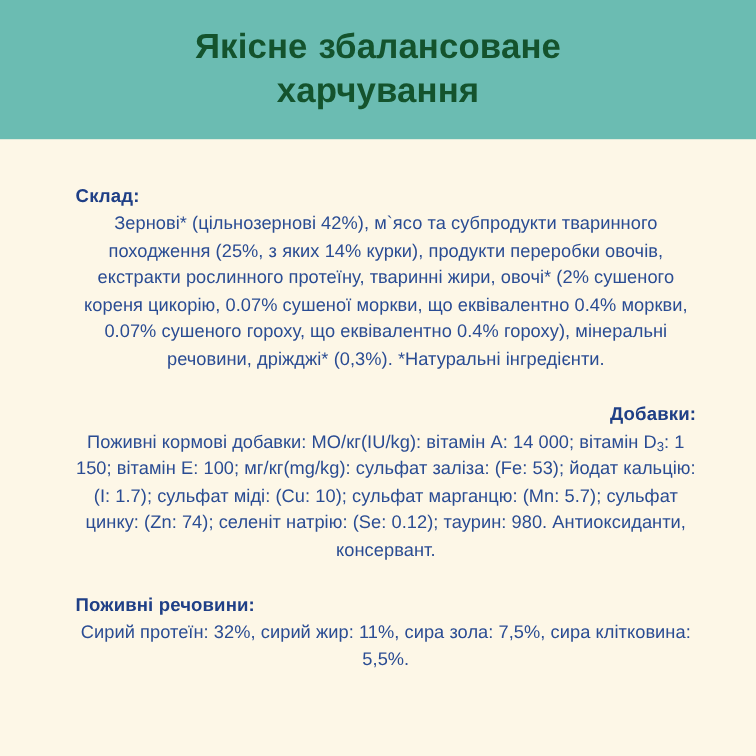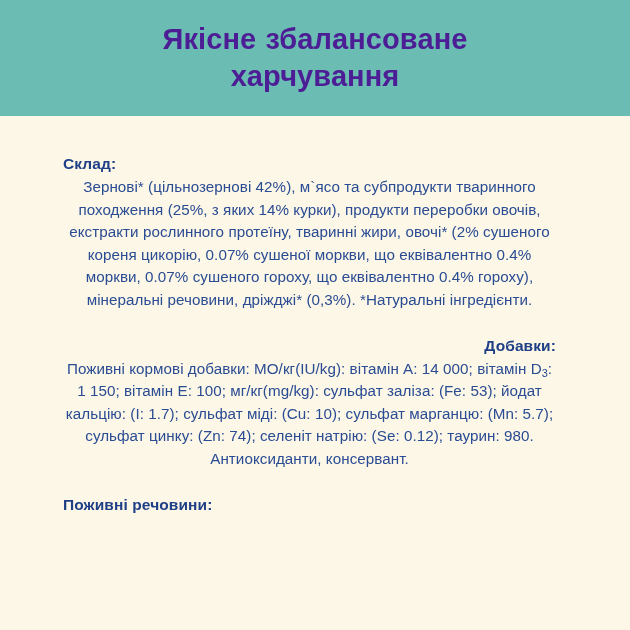--- a/index.html
+++ b/index.html
@@ -43,21 +43,21 @@
     text-align: center;
     letter-spacing: 0.1px;
     max-width: 430px;
     padding: 0 10px;
     word-spacing: 1px;
   }
 
   
   .content {
     flex: 1 1 auto;
-    padding: 36px 74px 0 63px;
+    padding: 36px 50px 0 63px;
     box-sizing: border-box;
   }
 
   .section {
     margin-bottom: 22px;
   }
   .section:last-child {
     margin-bottom: 0;
   }
 
@@ -89,33 +89,34 @@
     position: relative;
     top: 0.28em;
   }
 </style>
 </head>
 <body>
 
 <div class="page" style="background: rgb(253, 247, 231);">
 
   <div class="banner" style="background: rgb(107, 188, 178);">
-    <div class="banner-title" style="color: #4c1d95;">Якісне збалансоване харчування</div>
+    <div class="banner-title" style="color: #14532d;">Якісне збалансоване харчування</div>
   </div>
 
   <div class="content">
 
     <div class="section">
       <p class="section-heading" style="color: rgb(31, 63, 134);">Склад:</p>
       <p class="section-body" style="color: rgb(42, 76, 147);">Зернові* (цільнозернові 42%), м`ясо та субпродукти тваринного походження (25%, з яких 14% курки), продукти переробки овочів, екстракти рослинного протеїну, тваринні жири, овочі* (2% сушеного кореня цикорію, 0.07% сушеної моркви, що еквівалентно 0.4% моркви, 0.07% сушеного гороху, що еквівалентно 0.4% гороху), мінеральні речовини, дріжджі* (0,3%). *Натуральні інгредієнти.</p>
     </div>
 
     <div class="section">
       <p class="section-heading" style="color: rgb(31, 63, 134); text-align: right;">Добавки:</p>
       <p class="section-body" style="color: rgb(42, 76, 147);"><span>Поживні кормові добавки: МО/кг(IU/kg): вітамін A: 14 000; вітамін D</span><sub>3</sub><span>: 1 150; вітамін E: 100; мг/кг(mg/kg): сульфат заліза: (Fe: 53); йодат кальцію: (I: 1.7); сульфат міді: (Cu: 10); сульфат марганцю: (Mn: 5.7); сульфат цинку: (Zn: 74); селеніт натрію: (Se: 0.12); таурин: 980. Антиоксиданти, консервант.</span></p>
     </div>
 
     <div class="section">
       <p class="section-heading" style="color: rgb(31, 63, 134);">Поживні речовини:</p>
+      <p class="section-body" style="color: rgb(42, 76, 147);">Сирий протеїн: 32%, сирий жир: 11%, сира зола: 7,5%, сира клітковина: 5,5%.</p>
     </div>
 
   </div>
 </div>
 
 </body></html>

